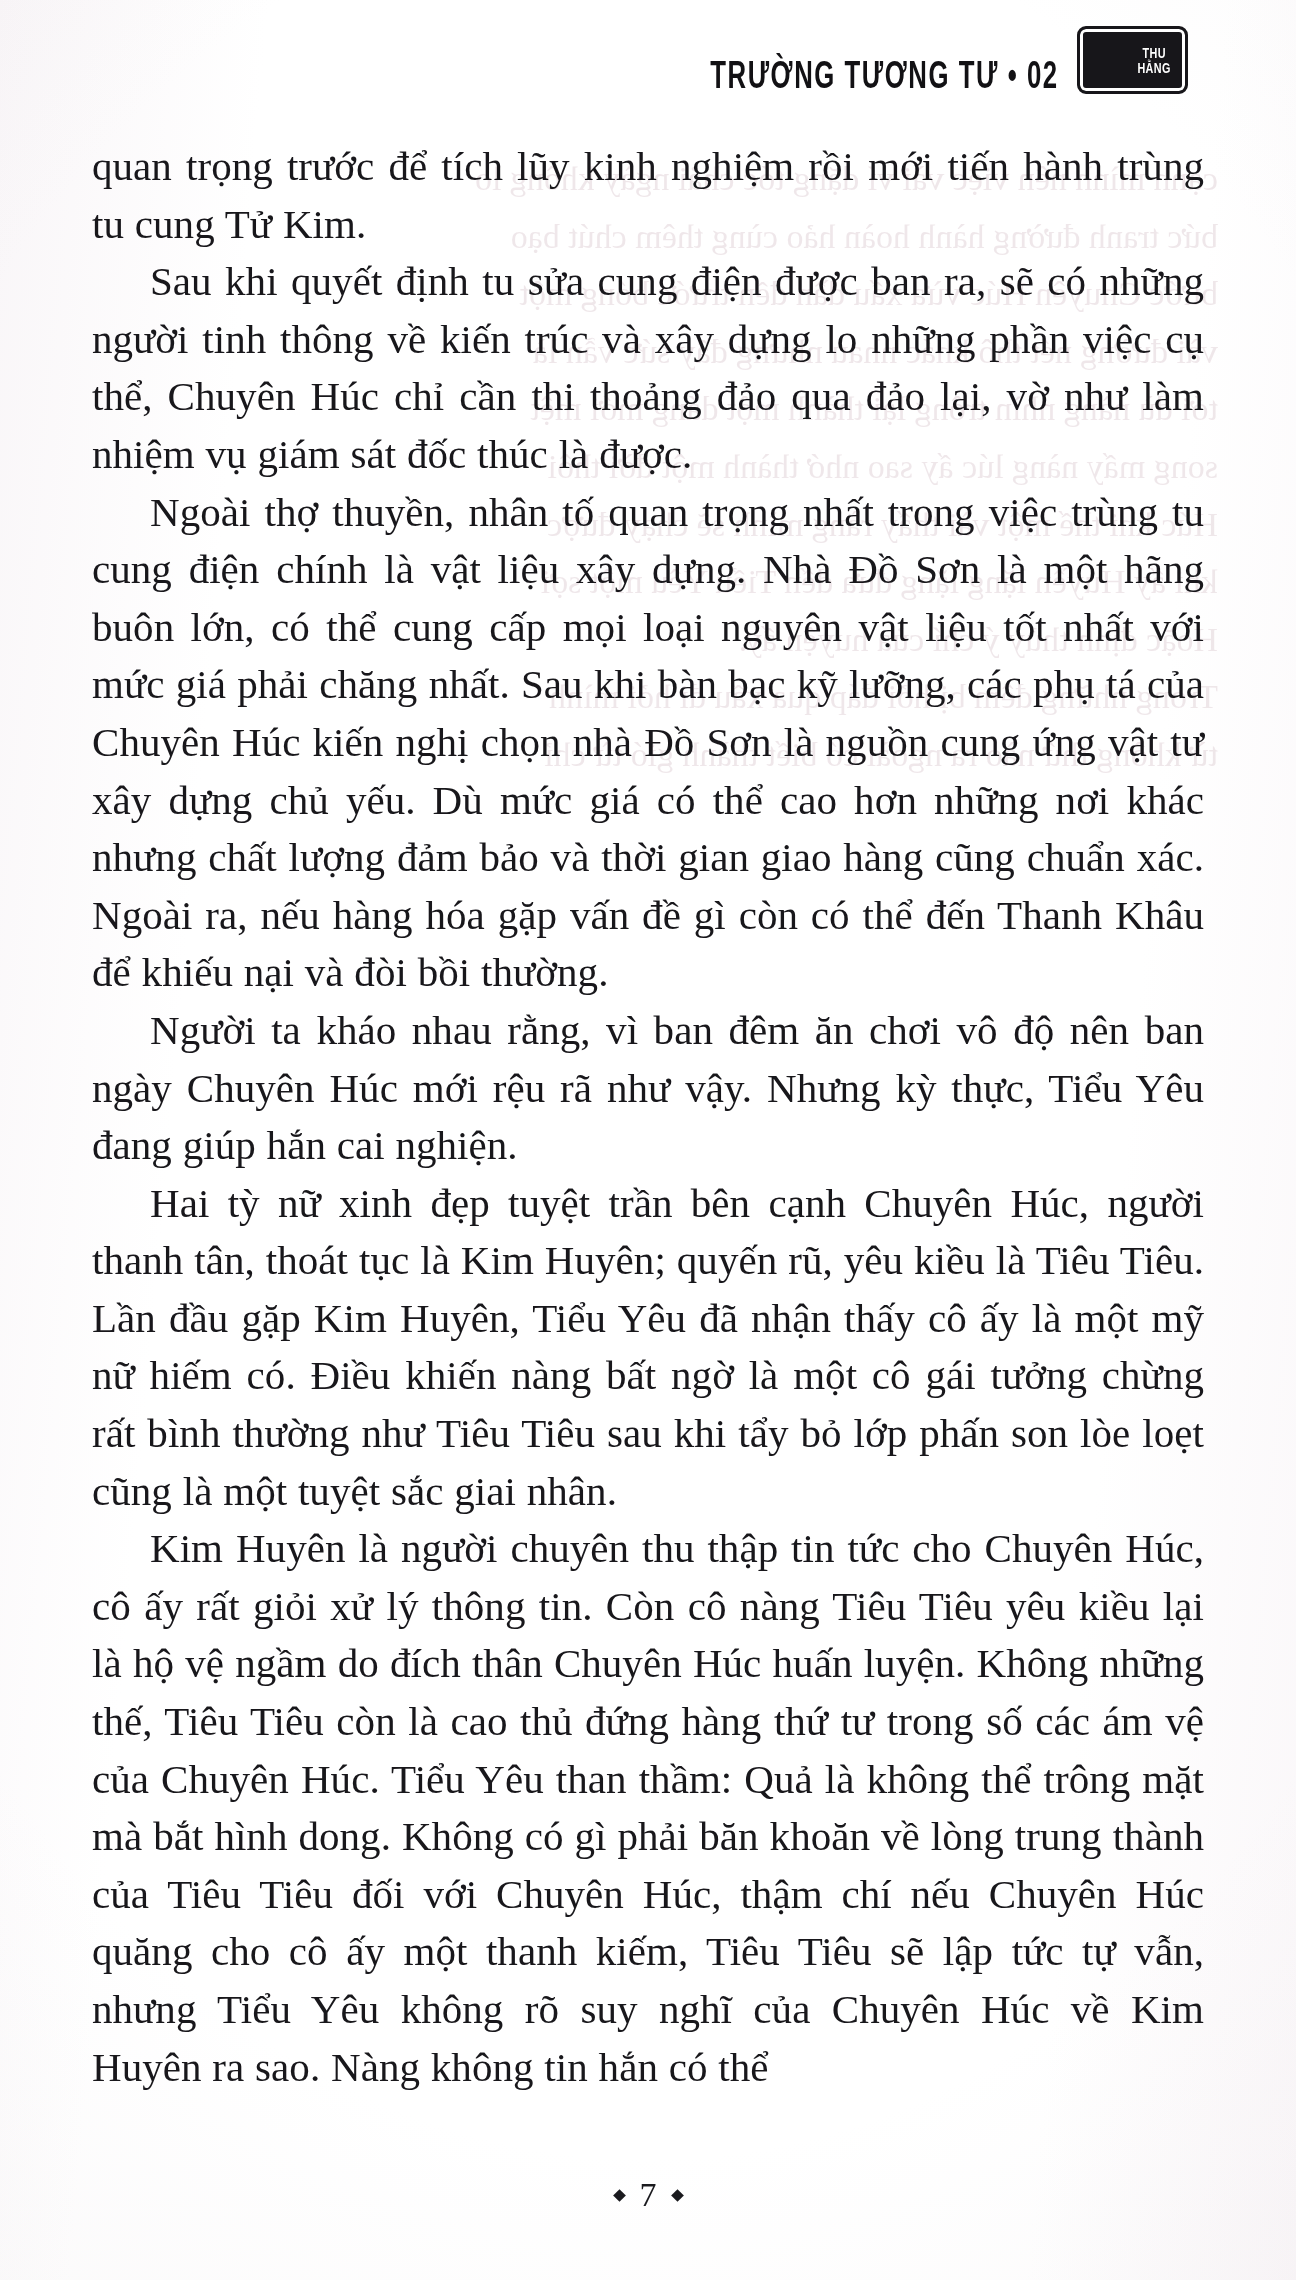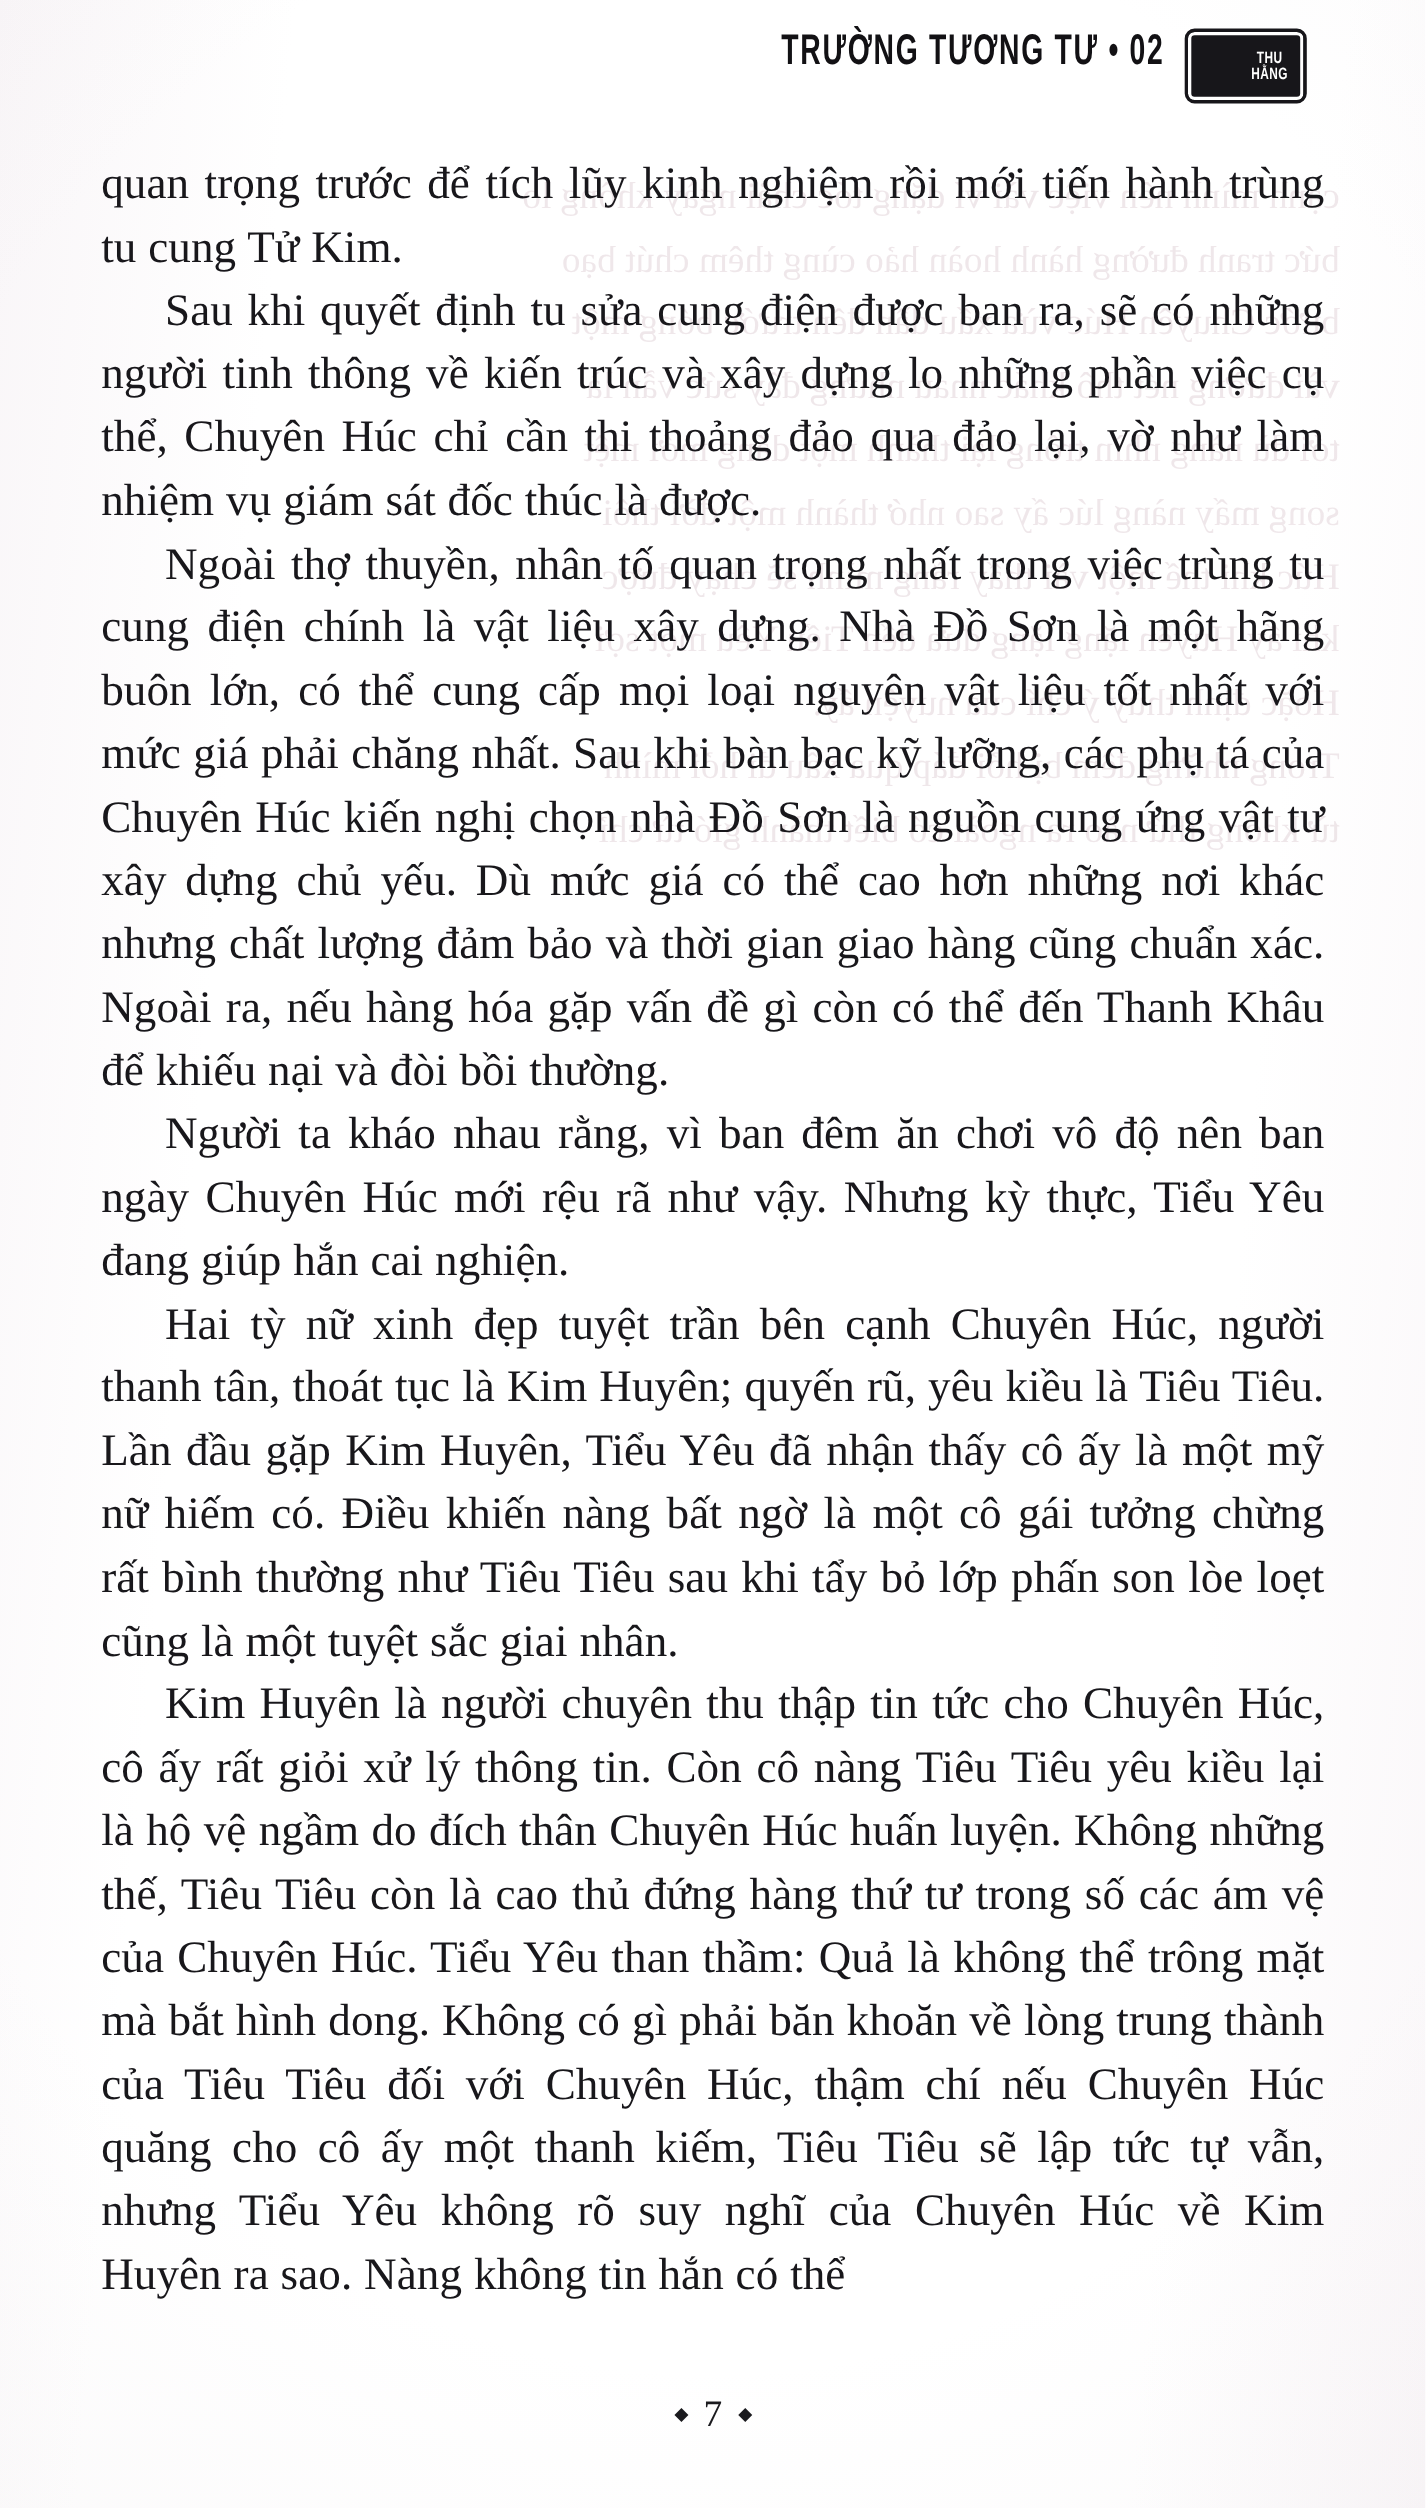--- a/index.html
+++ b/index.html
@@ -28,21 +28,21 @@
       linear-gradient(95deg, rgba(249,246,248,1) 0%, rgba(255,255,255,1) 18%, rgba(255,255,255,1) 82%, rgba(250,247,249,1) 100%);
     pointer-events: none;
   }
 
   
   .running-head {
     position: absolute;
     top: 26px;
     right: 108px;
     display: flex;
-    align-items: flex-start;
+    align-items: flex-end;
     gap: 18px;
   }
 
   .running-head-text {
     font-family: "Liberation Sans Narrow", "Liberation Sans", sans-serif;
     font-weight: 700;
     font-size: 33px;
     letter-spacing: 2.0px;
     color: #121114;
     transform: scaleX(0.78) scaleY(1.18);

